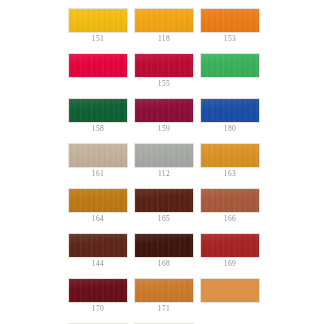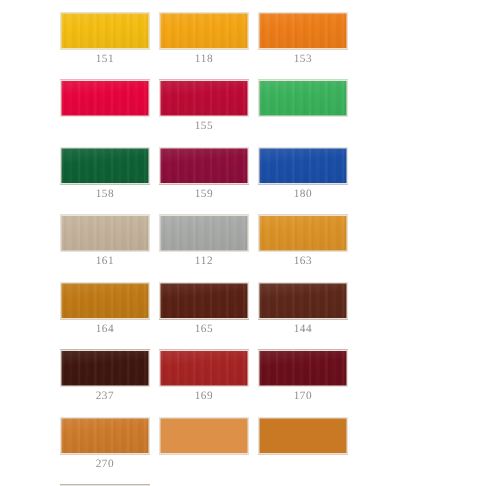--- a/index.html
+++ b/index.html
@@ -12,20 +12,21 @@
     width: 270px;
     height: 324px;
     font-family: "Liberation Serif", "DejaVu Serif", serif;
     overflow: hidden;
   }
   #chart-root {
     position: relative;
     width: 270px;
     height: 324px;
     background: #ffffff;
+    margin-left: 28px;
   }
   .swatch-grid {
     position: absolute;
     left: 40px;
     top: 8px;
     width: 192px;
     display: grid;
     grid-template-columns: 60px 60px 60px;
     column-gap: 6px;
     row-gap: 9px;
@@ -158,48 +159,54 @@
         </div>
         <span class="swatch-label">164</span>
       </div>
       <div class="swatch-cell">
         <div class="swatch-chip" title="165" style="background-color: rgb(91, 34, 22);">
           <div class="grain"></div>
         </div>
         <span class="swatch-label">165</span>
       </div>
       <div class="swatch-cell">
+        <div class="swatch-chip" title="166" style="background-color: rgb(170, 91, 61);">
+          <div class="grain"></div>
+        </div>
+        <span class="swatch-label">166</span>
+      </div>
+      <div class="swatch-cell">
         <div class="swatch-chip" title="167" style="background-color: rgb(94, 40, 27);">
           <div class="grain"></div>
         </div>
         <span class="swatch-label">144</span>
       </div>
       <div class="swatch-cell">
         <div class="swatch-chip" title="168" style="background-color: rgb(64, 23, 15);">
           <div class="grain"></div>
         </div>
-        <span class="swatch-label">237</span>
+        <span class="swatch-label">168</span>
       </div>
       <div class="swatch-cell">
         <div class="swatch-chip" title="169" style="background-color: rgb(168, 36, 36);">
           <div class="grain"></div>
         </div>
         <span class="swatch-label">169</span>
       </div>
       <div class="swatch-cell">
         <div class="swatch-chip" title="170" style="background-color: rgb(107, 15, 27);">
           <div class="grain"></div>
         </div>
         <span class="swatch-label">170</span>
       </div>
       <div class="swatch-cell">
         <div class="swatch-chip" title="171" style="background-color: rgb(206, 123, 44);">
           <div class="grain"></div>
         </div>
-        <span class="swatch-label">270</span>
+        <span class="swatch-label">171</span>
       </div>
       <div class="swatch-cell">
         <div class="swatch-chip" title="172" style="background-color: rgb(221, 144, 72);"></div>
       </div>
       <div class="swatch-cell">
         <div class="swatch-chip" title="173" style="background-color: rgb(201, 120, 36);"></div>
       </div>
       <div class="swatch-cell">
         <div class="swatch-chip" title="174" style="background-color: rgb(28, 31, 36);"></div>
       </div>

